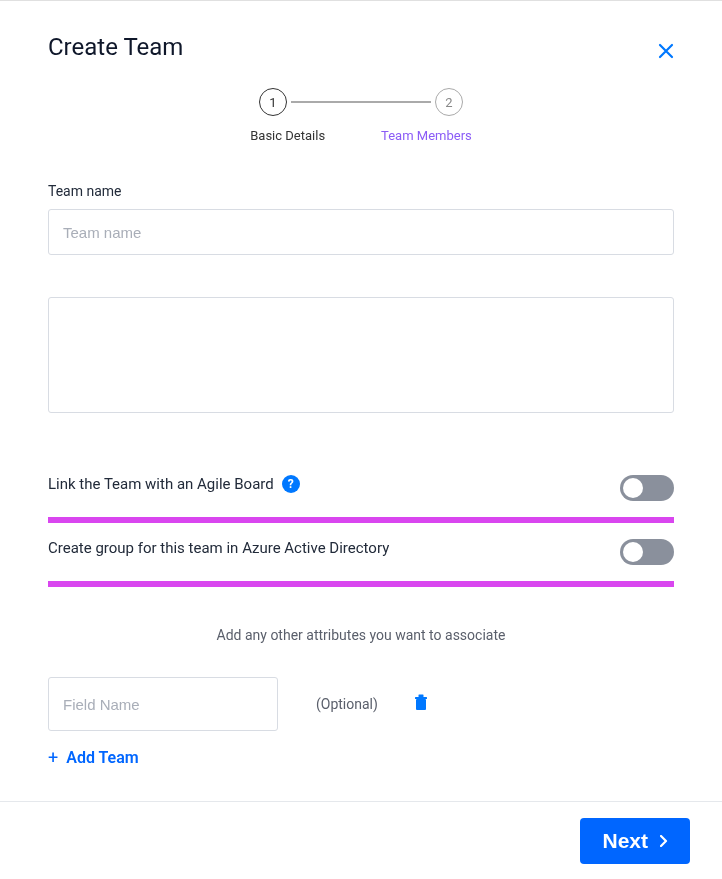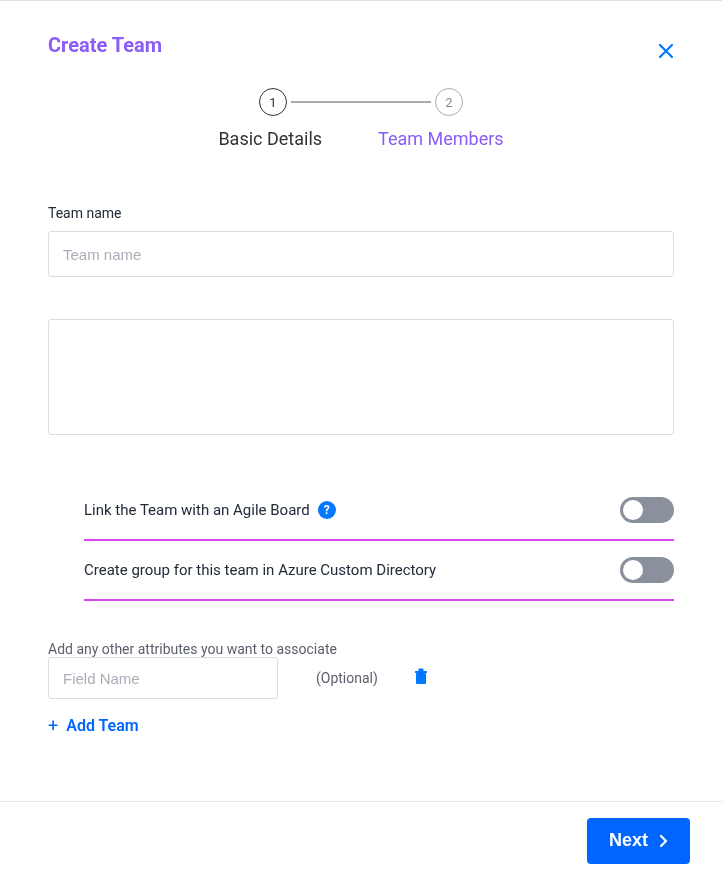--- a/index.html
+++ b/index.html
@@ -18,23 +18,23 @@
     .content {
       padding: 32px 48px 16px 48px;
     }
     .header-row {
       display: flex;
       justify-content: space-between;
       align-items: flex-start;
       margin-bottom: 24px;
     }
     .page-title {
-      font-size: 20px;
-      font-weight: 700;
-      color: #8b5cf6;
+      font-size: 24px;
+      font-weight: 400;
+      color: #0f172a;
     }
     .close-btn {
       color: #0078ff;
       font-size: 22px;
       cursor: pointer;
       margin-top: 6px;
       font-weight: 300;
     }
     .stepper {
       display: flex;
@@ -66,22 +66,22 @@
     .step-line {
       width: 140px;
       height: 2px;
       background: #aaa;
       margin: 0 4px;
     }
     .step-labels {
       display: flex;
       justify-content: center;
       gap: 56px;
-      margin-bottom: 56px;
-      font-size: 18px;
+      margin-bottom: 40px;
+      font-size: 13px;
     }
     .step-label {
       color: #333;
     }
     .step-label.inactive {
       color: #8b5cf6;
     }
     .form-group {
       margin-bottom: 42px;
     }
@@ -110,24 +110,23 @@
       border-radius: 3px;
       padding: 12px 14px;
       font-size: 15px;
       color: #333;
       resize: none;
       font-family: inherit;
     }
     .toggle-row {
       display: flex;
       justify-content: space-between;
-      align-items: center;
+      align-items: flex-start;
       padding: 16px 0;
-      border-bottom: 2px solid #d946ef;
-      margin-left: 36px;
+      border-bottom: 6px solid #d946ef;
     }
     .toggle-label {
       font-size: 15px;
       color: #222b3a;
       display: flex;
       align-items: center;
     }
     .help-icon {
       display: inline-flex;
       align-items: center;
@@ -167,31 +166,32 @@
     }
     .optional-tag {
       font-size: 13px;
       color: #777;
       font-weight: 400;
     }
     .custom-fields-subtitle {
       font-size: 14px;
       color: #5a5f6b;
       margin-top: 4px;
-      margin-bottom: 0;
+      margin-bottom: 34px;
+      text-align: center;
     }
     .custom-field-row {
       display: flex;
       align-items: center;
       gap: 28px;
       margin-bottom: 16px;
     }
     .custom-field-input {
       width: 230px;
-      height: 42px;
+      height: 54px;
       border: 1px solid #d8dce3;
       border-radius: 3px;
       padding: 0 14px;
       font-size: 15px;
     }
     .custom-field-input::placeholder {
       color: #a9aeb8;
     }
     .optional-text {
       font-size: 14px;
@@ -228,21 +228,21 @@
       align-items: center;
       padding: 0 32px;
     }
     .next-btn {
       background: #0066ff;
       color: #fff;
       border: none;
       border-radius: 4px;
       height: 46px;
       padding: 0 22px;
-      font-size: 18px;
+      font-size: 21px;
       font-weight: 600;
       display: flex;
       align-items: center;
       gap: 12px;
       cursor: pointer;
     }
     .next-btn svg {
       width: 8px;
       height: 12px;
     }
@@ -287,21 +287,21 @@
     <div class="toggle-label">
       <span>Link the Team with an Agile Board</span>
       <span class="help-icon">?</span>
     </div>
     <div class="toggle">
       <div class="toggle-knob"></div>
     </div>
   </div>
 
   <div class="toggle-row">
-    <div class="toggle-label">Create group for this team in Azure Custom Directory</div>
+    <div class="toggle-label">Create group for this team in Azure Active Directory</div>
     <div class="toggle">
       <div class="toggle-knob"></div>
     </div>
   </div>
 
   <div class="custom-fields-section">
     <div class="custom-fields-subtitle">Add any other attributes you want to associate</div>
     <div class="custom-field-row">
       <input type="text" class="custom-field-input" placeholder="Field Name" style="">
       <span class="optional-text">(Optional)</span>

